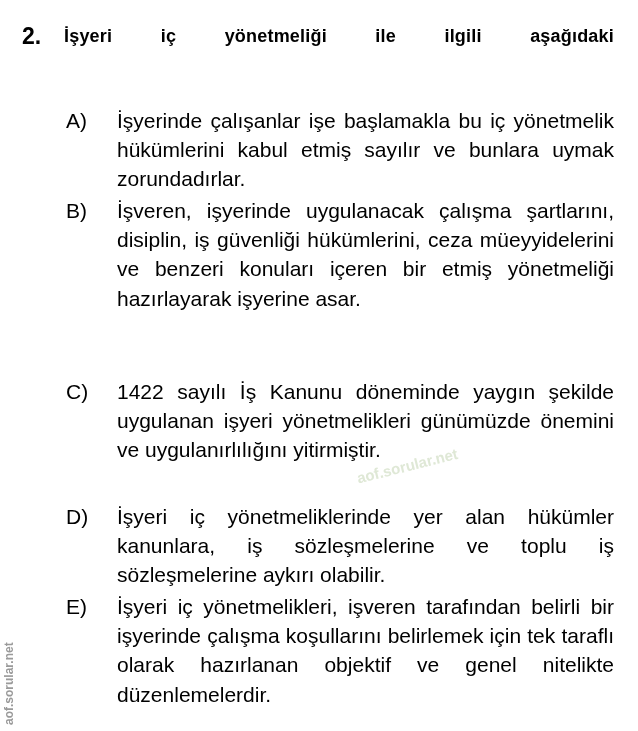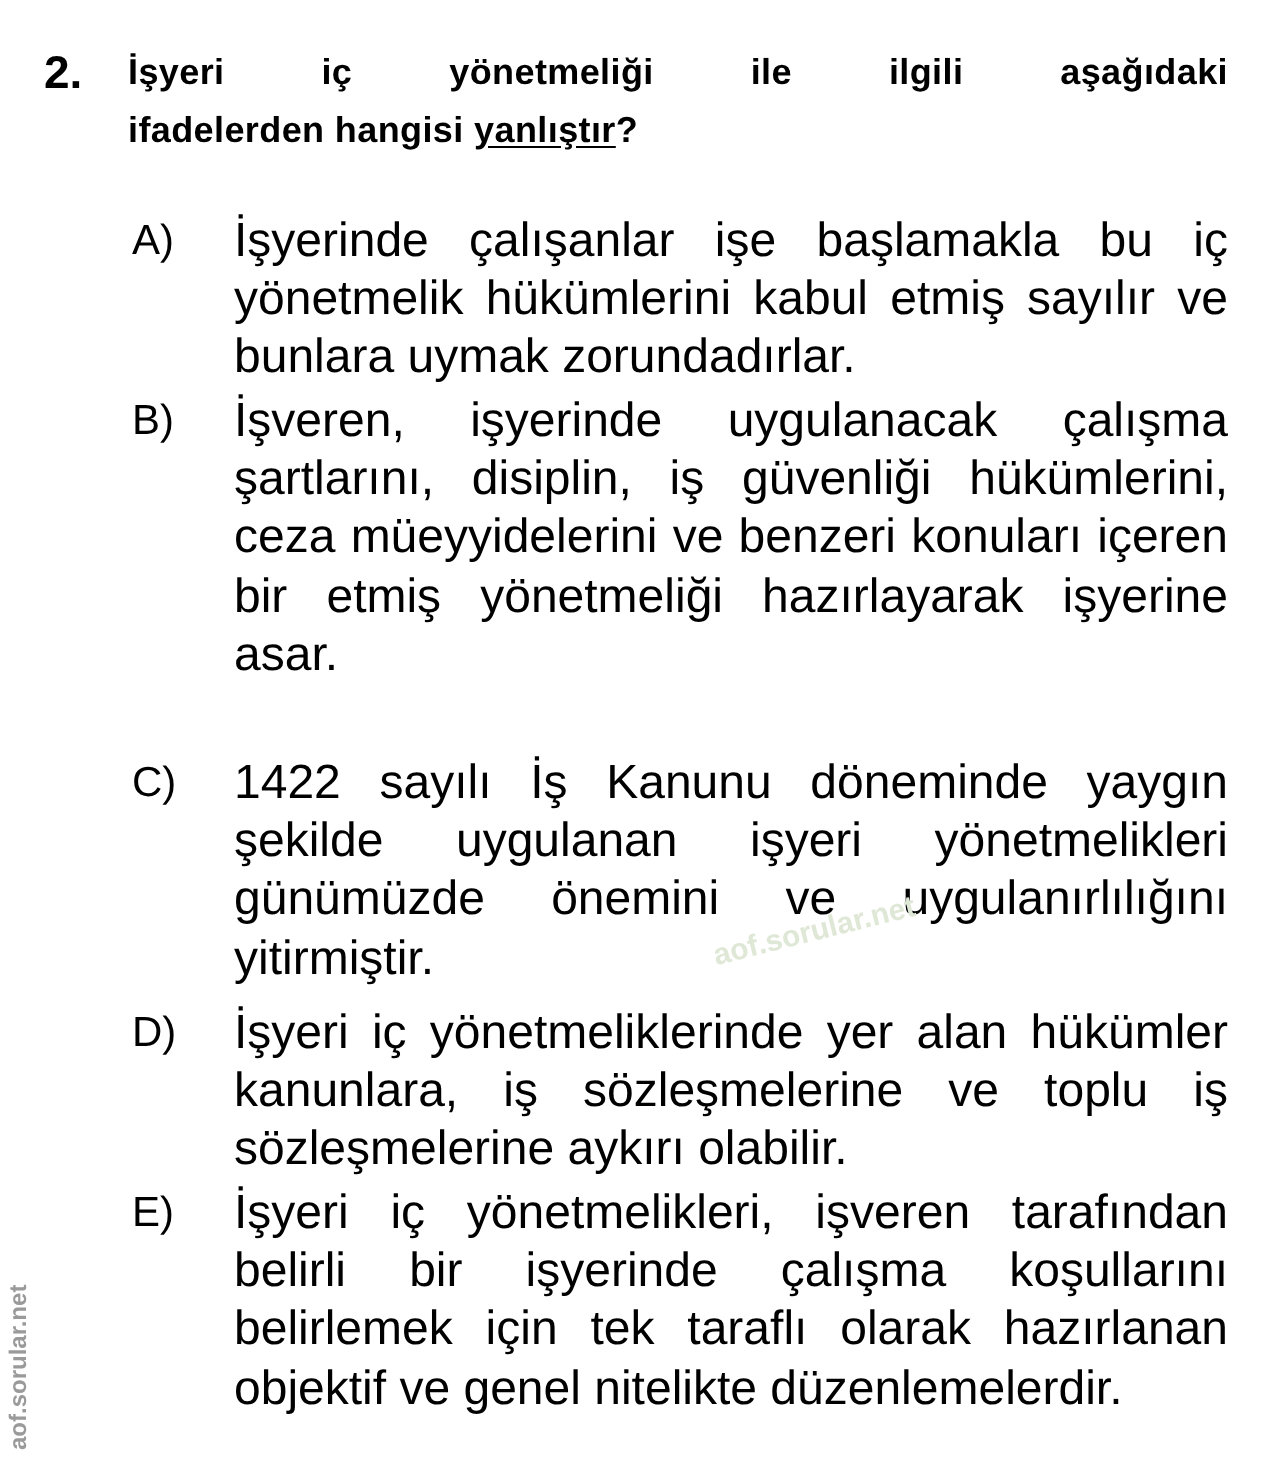--- a/index.html
+++ b/index.html
@@ -6,35 +6,34 @@
   body { width: 638px; height: 731px; position: relative; overflow: hidden;
          font-family: "Liberation Sans", sans-serif; color: #000; }
   .question { position: absolute; left: 22px; top: 22px; width: 592px; }
   .q-num { position: absolute; left: 0; top: 0; font-weight: bold; font-size: 23px; line-height: 29px; }
   .q-text { position: absolute; left: 42px; top: 0; width: 550px; font-weight: bold; font-size: 18px;
             line-height: 29px; text-align: justify; text-align-last: left; letter-spacing: 0.2px; }
   .q-text .line1 { display: block; text-align: justify; text-align-last: justify; }
   .q-text u { text-decoration: underline; text-underline-offset: 2px; }
   .option { position: absolute; left: 66px; width: 548px; }
   .opt-letter { position: absolute; left: 0; top: 0; font-size: 21px; line-height: 29px; }
-  .opt-text { position: absolute; left: 51px; top: 0; width: 497px; font-size: 24px; line-height: 29.2px;
+  .opt-text { position: absolute; left: 51px; top: 0; width: 497px; font-size: 21px; line-height: 29.2px;
               text-align: justify; text-align-last: left; }
   .wm-center { position: absolute; left: 355px; top: 470px; font-size: 15px; font-weight: bold;
                color: #dfe8d6; transform: rotate(-14deg); transform-origin: left top; white-space: nowrap; }
   .wm-side { position: absolute; left: 2px; top: 725px; font-size: 12px; font-weight: bold;
              color: #9a9a9a; transform: rotate(-90deg); transform-origin: left top; white-space: nowrap; }
 </style>
 </head>
 <body>
 
 <div class="question">
   <div class="q-num">2.</div>
   <div class="q-text">
     <span class="line1">İşyeri iç yönetmeliği ile ilgili aşağıdaki</span>
-    <span><span>ifadelerden hangisi </span><u>yanlıştır</u><span>?</span></span>
   </div>
 </div>
 
 <div class="option" style="top:106px;">
   <div class="opt-letter">A)</div>
   <div class="opt-text">İşyerinde çalışanlar işe başlamakla bu iç yönetmelik hükümlerini kabul etmiş sayılır ve bunlara uymak zorundadırlar.</div>
 </div>
 
 <div class="option" style="top:196px;">
   <div class="opt-letter">B)</div>

